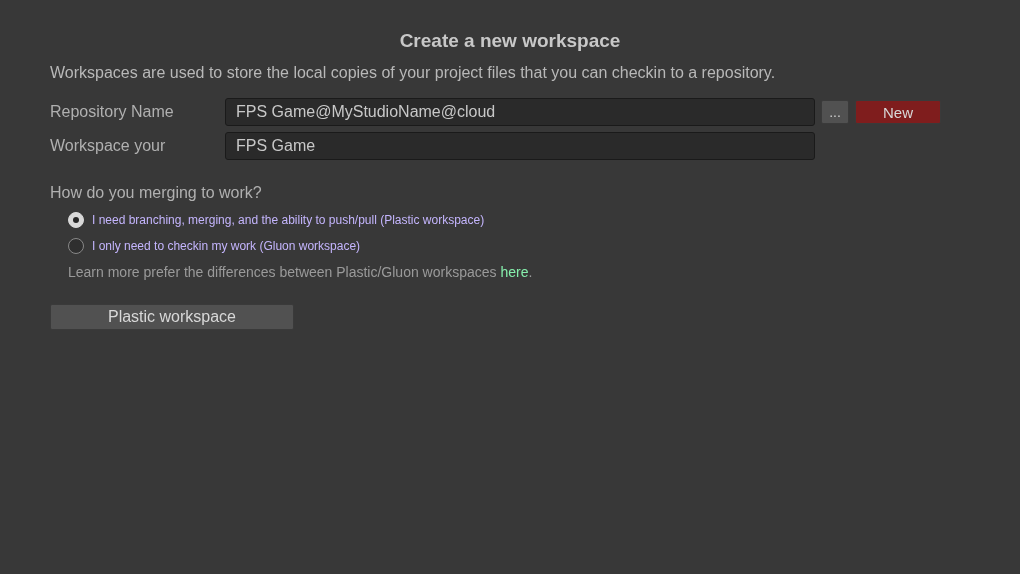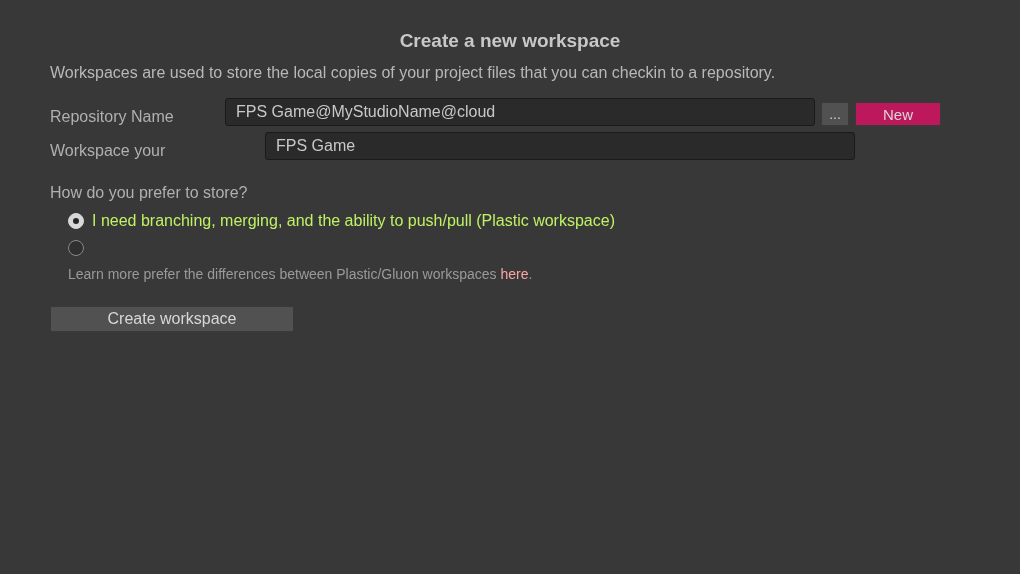--- a/index.html
+++ b/index.html
@@ -23,21 +23,21 @@
       margin-bottom: 12px;
       text-align: center;
     }
     .description {
       color: #b8b8b8;
       font-size: 16px;
       margin-bottom: 16px;
     }
     .form-row {
       display: flex;
-      align-items: flex-end;
+      align-items: center;
       margin-bottom: 6px;
     }
     .form-label {
       width: 175px;
       color: #b0b0b0;
       font-size: 16px;
       flex-shrink: 0;
     }
     .text-input {
       background: #2a2a2a;
@@ -47,38 +47,37 @@
       font-size: 16px;
       padding: 4px 10px;
       height: 28px;
       font-family: inherit;
     }
     .repo-input {
       width: 590px;
     }
     .workspace-input {
       width: 590px;
-      margin-left: 40px;
     }
     .small-button {
       background: #515151;
       border: 1px solid #3a3a3a;
       border-radius: 2px;
       color: #d0d0d0;
       font-size: 14px;
       height: 24px;
       width: 28px;
       margin-left: 6px;
       cursor: pointer;
       display: flex;
       align-items: center;
       justify-content: center;
     }
     .new-button {
-      background: #be185d;
+      background: #7f1d1d;
       border: 1px solid #3a3a3a;
       border-radius: 2px;
       color: #d8d8d8;
       font-size: 15px;
       height: 24px;
       width: 86px;
       margin-left: 6px;
       cursor: pointer;
     }
     .question {
@@ -110,32 +109,32 @@
       background: #d8d8d8;
       border-color: #d8d8d8;
     }
     .radio-inner-selected {
       width: 6px;
       height: 6px;
       border-radius: 50%;
       background: #252525;
     }
     .radio-label {
-      color: #bef264;
-      font-size: 16px;
+      color: #c4b5fd;
+      font-size: 12px;
       cursor: pointer;
     }
     .learn-more {
       color: #9a9a9a;
       font-size: 14px;
       margin-top: 10px;
       margin-left: 18px;
     }
     .learn-more-link {
-      color: #fca5a5;
+      color: #86efac;
       cursor: pointer;
     }
     .create-button {
       background: #515151;
       border: 1px solid #3a3a3a;
       border-radius: 2px;
       color: #d8d8d8;
       font-size: 16px;
       height: 26px;
       width: 244px;
@@ -156,33 +155,34 @@
   <input class="text-input repo-input" value="FPS Game@MyStudioName@cloud" style="">
   <button class="small-button">...</button>
   <button class="new-button">New</button>
 </div>
 
 <div class="form-row">
   <div class="form-label">Workspace your</div>
   <input class="text-input workspace-input" value="FPS Game" style="">
 </div>
 
-<div class="question">How do you prefer to store?</div>
+<div class="question">How do you merging to work?</div>
 
 <div class="radio-row">
   <div class="radio-outer selected">
     <div class="radio-inner-selected"></div>
   </div>
   <div class="radio-label">I need branching, merging, and the ability to push/pull (Plastic workspace)</div>
 </div>
 
 <div class="radio-row">
   <div class="radio-outer"></div>
+  <div class="radio-label">I only need to checkin my work (Gluon workspace)</div>
 </div>
 
 <div class="learn-more">
   <span>Learn more prefer the differences between Plastic/Gluon workspaces </span><span class="learn-more-link">here</span><span>.</span>
 </div>
 
-<button class="create-button">Create workspace</button>
+<button class="create-button">Plastic workspace</button>
 
 
 
 
 </body></html>

